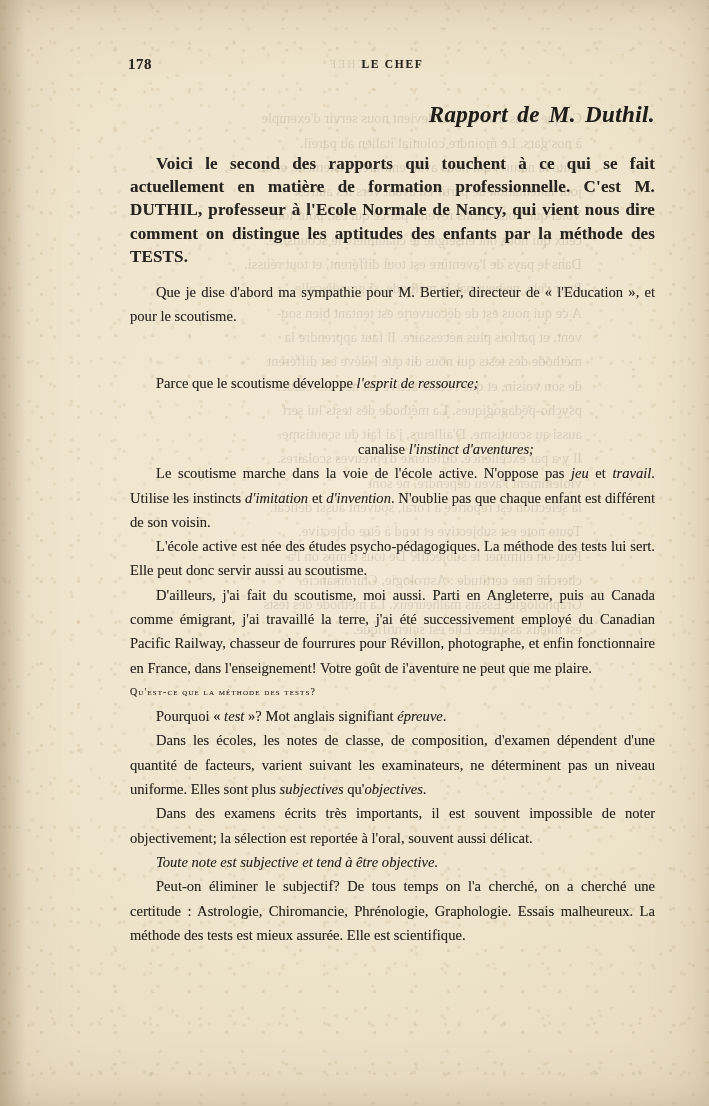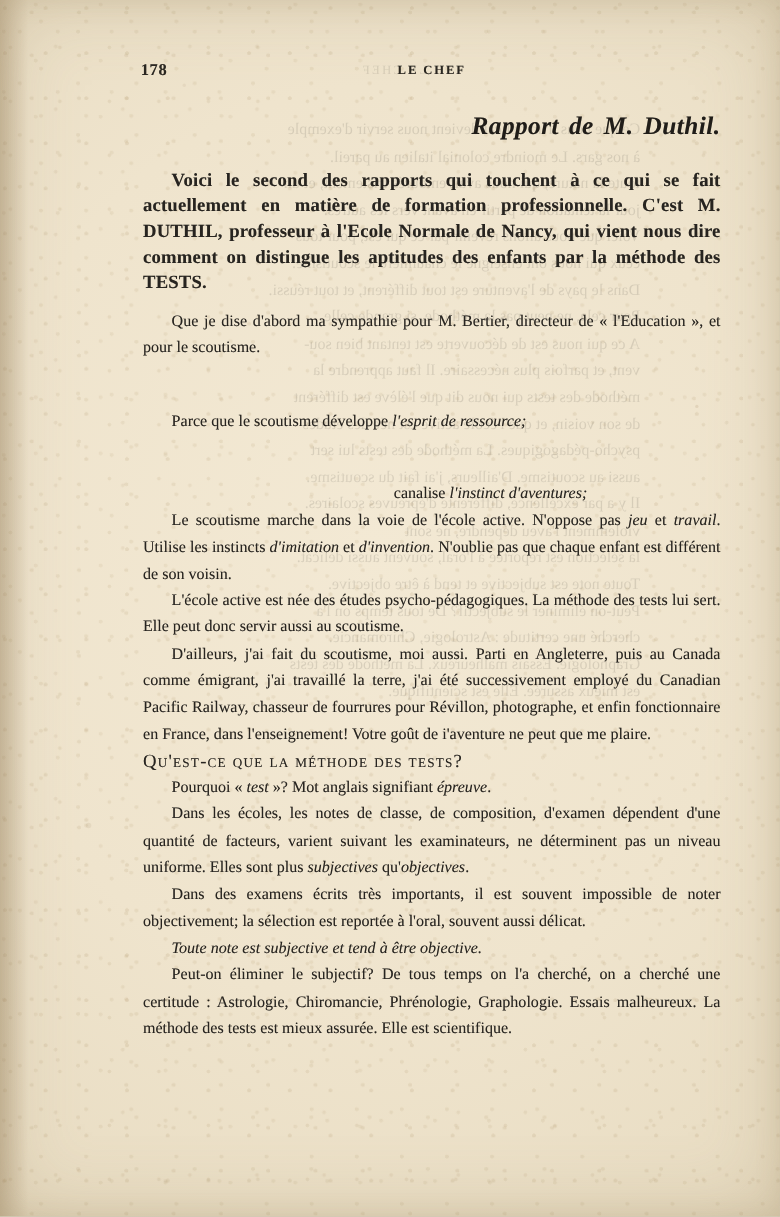--- a/index.html
+++ b/index.html
@@ -140,21 +140,21 @@
     font-size: 17px;
     line-height: 23.2px;
     letter-spacing: .15px;
     margin-bottom: 12px !important;
   }
 
   .smallcaps {
     text-indent: 0 !important;
     font-variant: small-caps;
     letter-spacing: 1.1px;
-    font-size: 17px;
+    font-size: 10px;
   }
 
   .verse {
     text-indent: 0 !important;
     text-align: left;
   }
   .verse .vline { display: block; white-space: nowrap; margin-top: 42px; }
   .verse .vline.i1 { padding-left: 26px; }
   .verse .vline.i2 { padding-left: 228px; }
 

